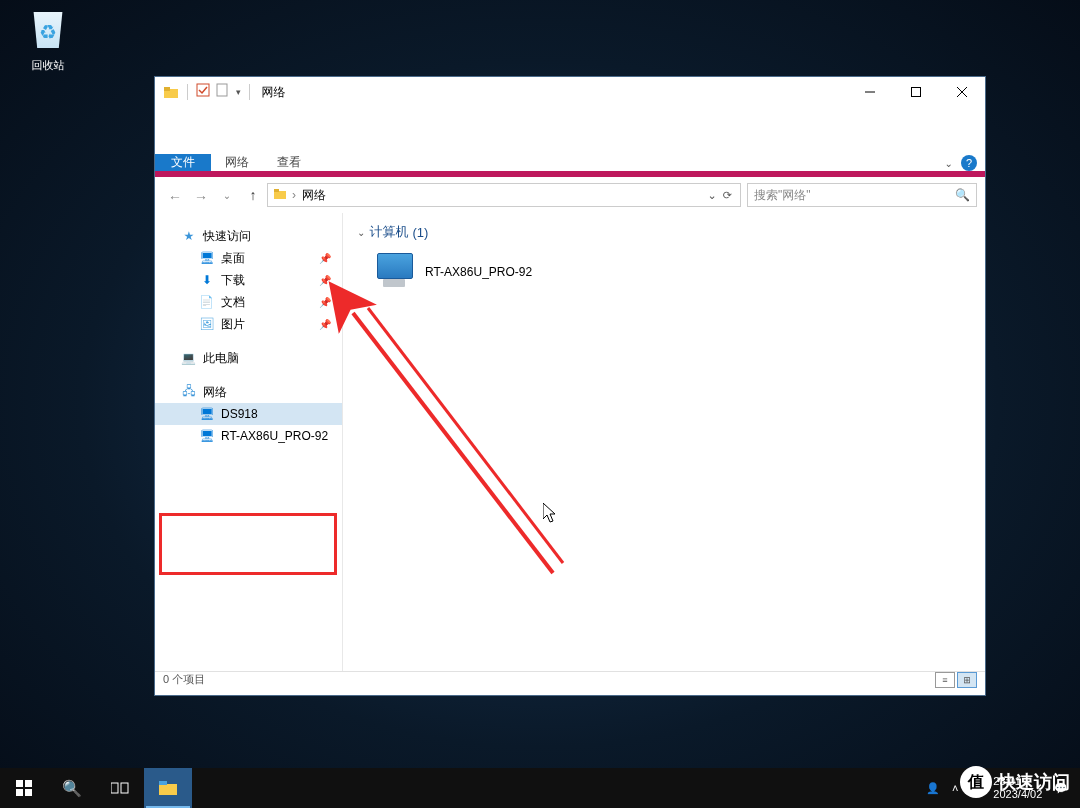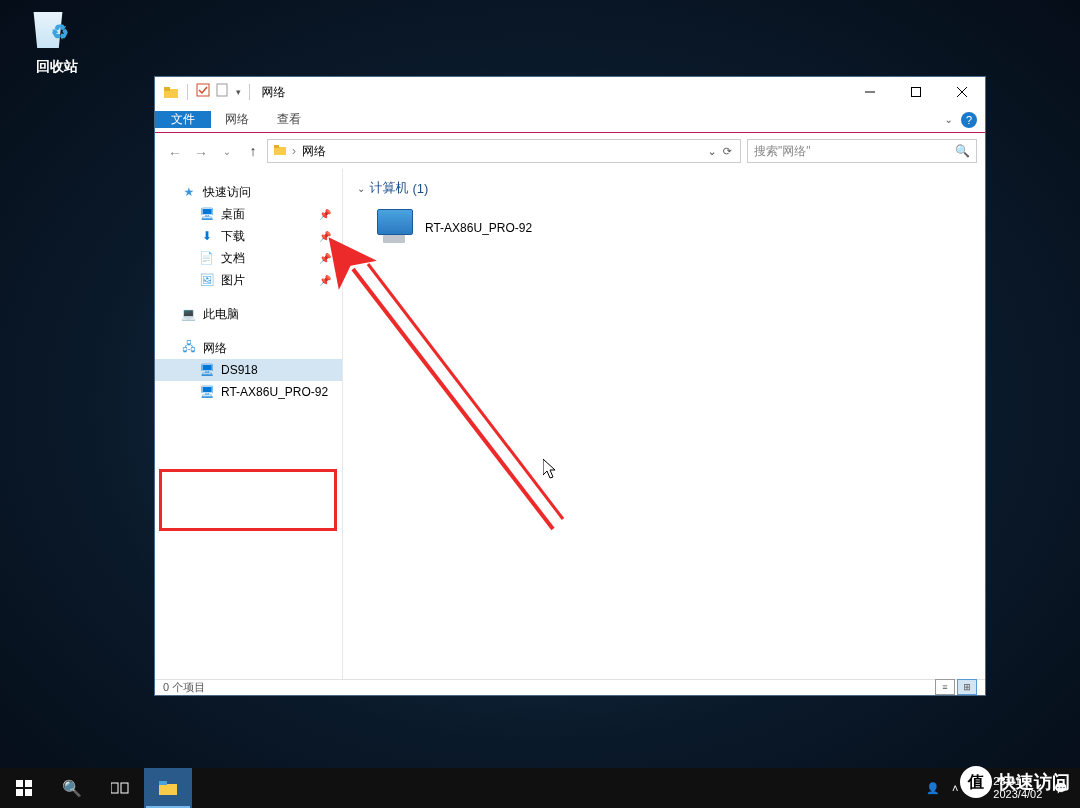--- a/index.html
+++ b/index.html
@@ -1,37 +1,37 @@
 <!DOCTYPE html>
 <html><head>
 <meta charset="utf-8">
 <style>
 * { margin: 0; padding: 0; box-sizing: border-box; font-family: "Microsoft YaHei", "Segoe UI", sans-serif; }
 body { width: 1080px; height: 808px; background: radial-gradient(ellipse at center, #1a3a5c 0%, #0a1929 60%, #050d18 100%); position: relative; overflow: hidden; }
 
 
-.desktop-icon { position: absolute; top: 12px; left: 18px; width: 60px; text-align: right; color: #fff; font-size: 14px; font-weight: bold; }
+.desktop-icon { position: absolute; top: 12px; left: 18px; width: 60px; text-align: center; color: #fff; font-size: 11px; }
 .recycle-bin-img { width: 42px; height: 42px; margin: 0 auto 4px; position: relative; }
 .recycle-bin-img::before { content: ""; display: block; width: 36px; height: 36px; margin: 0 auto; background: linear-gradient(#e8f4fb,#c8e4f5); clip-path: polygon(10% 0,90% 0,80% 100%,20% 100%); border-radius: 2px; }
 .recycle-bin-img::after { content: "♻"; color: #3aa3e0; position: absolute; top: 8px; left: 0; right: 0; font-size: 20px; }
 
 
 .window { position: absolute; top: 76px; left: 154px; width: 832px; height: 620px; background: #fff; border: 1px solid #4a6a8a; display: flex; flex-direction: column; }
 
 
 .titlebar { height: 30px; display: flex; align-items: center; background: #fff; }
 .titlebar-icon { width: 16px; height: 16px; margin: 0 6px 0 8px; display: inline-flex; align-items: center; justify-content: center; }
 .titlebar-qat { display: flex; align-items: center; gap: 6px; padding-right: 6px; }
 .qat-sep { width: 1px; height: 16px; background: #ccc; margin: 0 2px; }
 .titlebar-title { font-size: 12px; padding-left: 4px; color: #000; }
 .win-controls { margin-left: auto; display: flex; }
 .win-btn { width: 46px; height: 30px; display: flex; align-items: center; justify-content: center; font-size: 10px; color: #000; }
 
 
-.ribbon-row { height: 26px; display: flex; align-items: center; border-bottom: 1px solid #be185d; }
+.ribbon-row { height: 26px; display: flex; align-items: flex-end; border-bottom: 6px solid #be185d; margin-top: 44px; }
 .file-tab { background: #1979ca; color: #fff; font-size: 12px; display: flex; align-items: center; padding: 0 16px; }
 .tab { font-size: 12px; color: #444; display: flex; align-items: center; padding: 0 14px; }
 .ribbon-right { margin-left: auto; display: flex; align-items: center; padding-right: 8px; gap: 8px; }
 .help-icon { width: 16px; height: 16px; border-radius: 50%; background: #1979ca; color: #fff; font-size: 11px; display: flex; align-items: center; justify-content: center; }
 
 
 .navbar { height: 36px; display: flex; align-items: center; padding: 4px 8px; gap: 2px; }
 .nav-arrow { width: 24px; height: 24px; display: flex; align-items: center; justify-content: center; color: #888; font-size: 14px; }
 .nav-arrow.active { color: #333; }
 .address { flex: 1; height: 24px; border: 1px solid #ccc; display: flex; align-items: center; font-size: 12px; padding: 0 4px; }
@@ -67,21 +67,21 @@
 .pc-thumb { width: 42px; height: 38px; position: relative; }
 .pc-thumb::before { content: ""; position: absolute; left: 4px; top: 0; width: 34px; height: 24px; background: linear-gradient(#4aa3df,#2a7ac0); border: 1px solid #1a5a9a; border-radius: 2px; }
 .pc-thumb::after { content: ""; position: absolute; left: 10px; top: 26px; width: 22px; height: 8px; background: #c0c6cc; border-radius: 1px; }
 .pc-name { font-size: 12px; color: #000; }
 
 
 .cursor { position: absolute; font-size: 18px; color: #000; }
 .red-arrow { position: absolute; pointer-events: none; }
 
 
-.statusbar { height: 16px; border-top: 1px solid #e1e1e1; display: flex; align-items: flex-end; font-size: 11px; color: #555; padding: 0 8px; }
+.statusbar { height: 24px; border-top: 1px solid #e1e1e1; display: flex; align-items: flex-start; font-size: 11px; color: #555; padding: 0 8px; }
 .view-toggle { margin-left: auto; display: flex; gap: 2px; }
 .vt-btn { width: 20px; height: 16px; border: 1px solid #999; display: flex; align-items: center; justify-content: center; font-size: 9px; color: #555; }
 .vt-btn.active { background: #d3e5f3; border-color: #5a9ad4; }
 
 
 .taskbar { position: absolute; bottom: 0; left: 0; right: 0; height: 40px; background: #101010; display: flex; align-items: center; color: #fff; }
 .tb-btn { width: 48px; height: 40px; display: flex; align-items: center; justify-content: center; font-size: 16px; color: #fff; }
 .tb-btn.active { background: #2a5a8a; position: relative; }
 .tb-btn.active::after { content: ""; position: absolute; bottom: 0; left: 2px; right: 2px; height: 2px; background: #76b9ed; }
 .tray { margin-left: auto; display: flex; align-items: center; gap: 12px; padding-right: 12px; font-size: 11px; }

